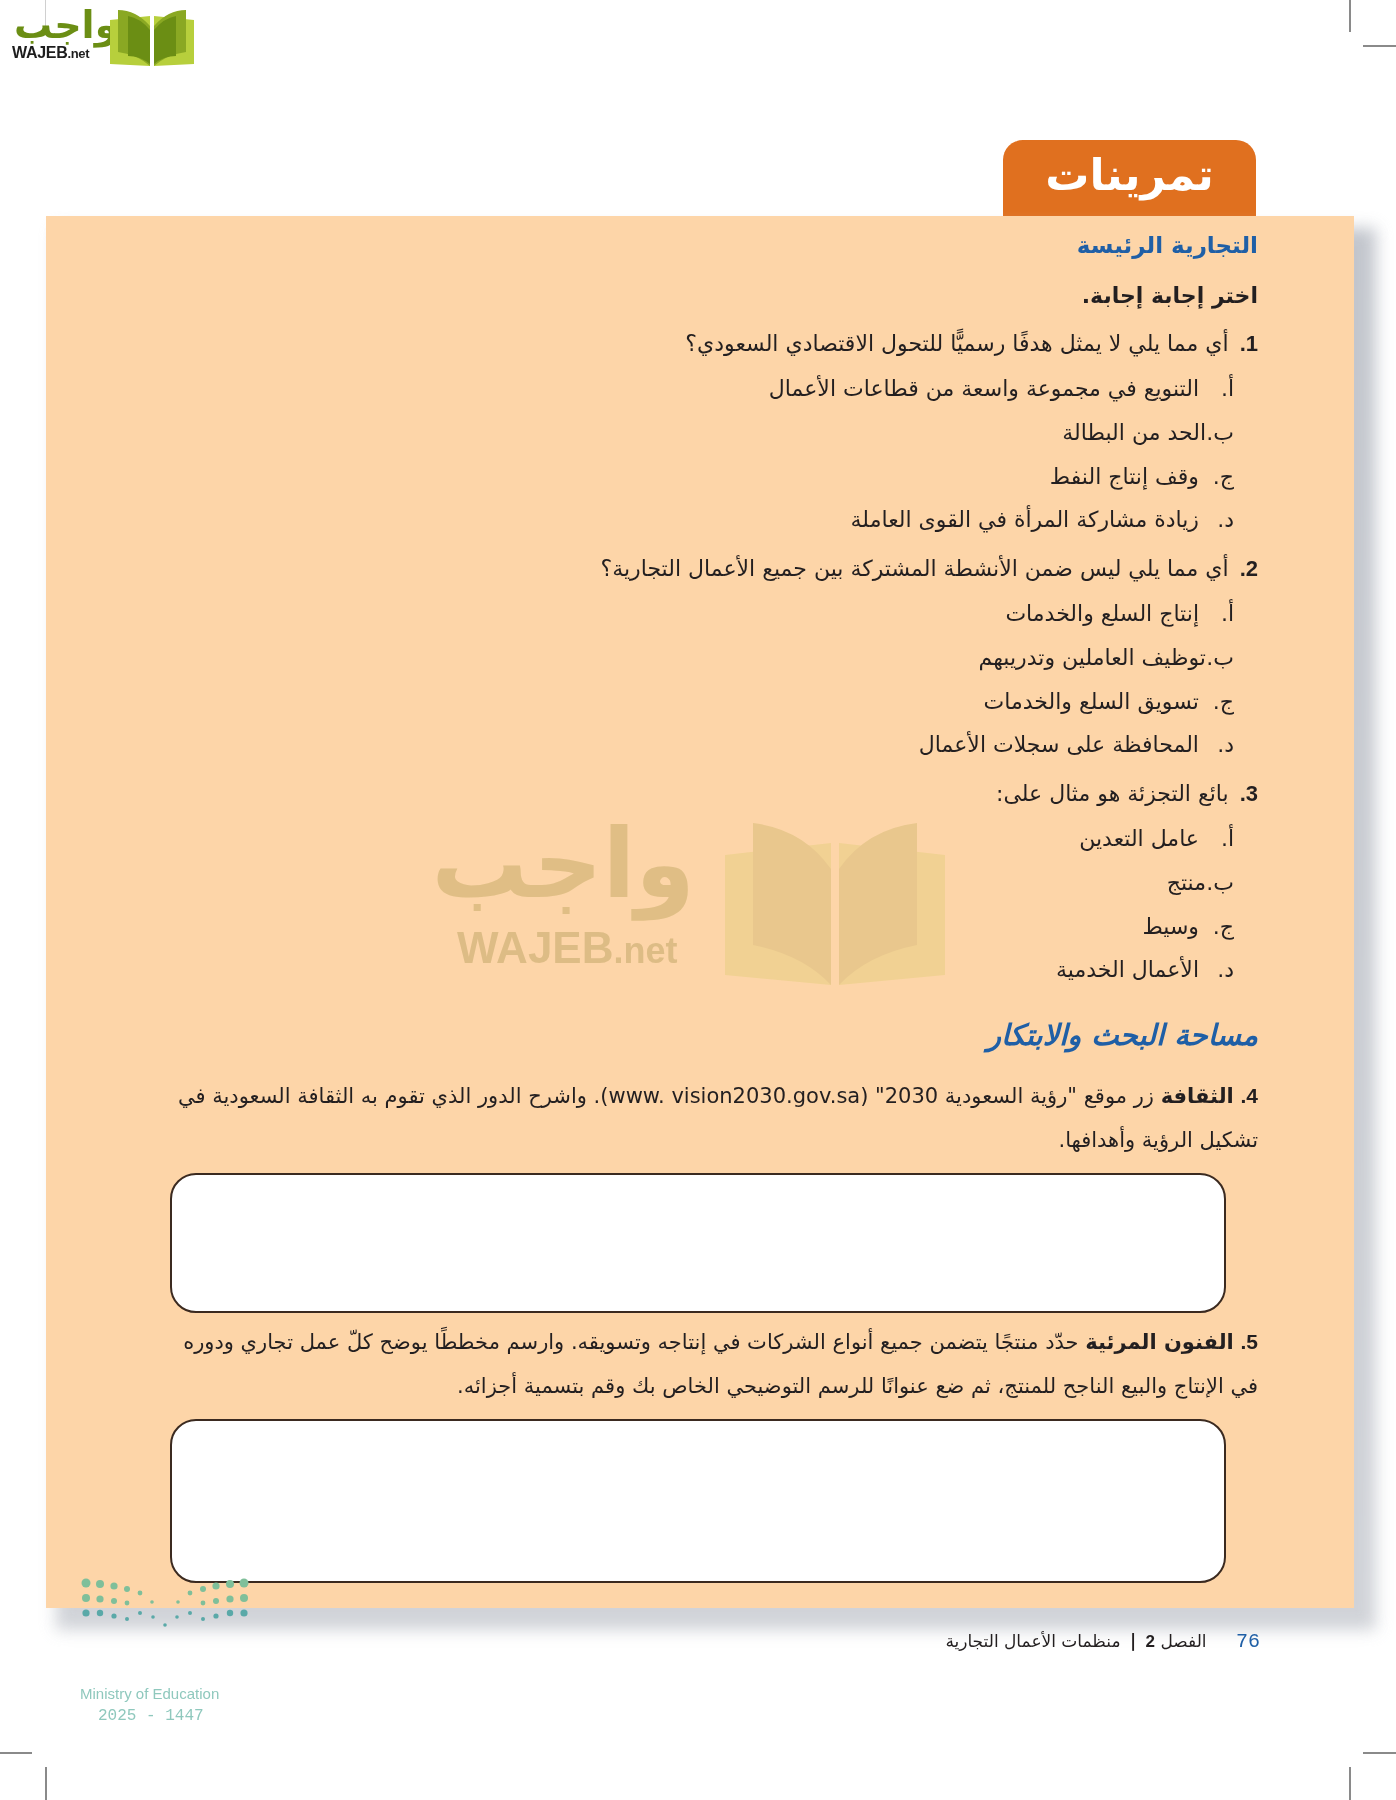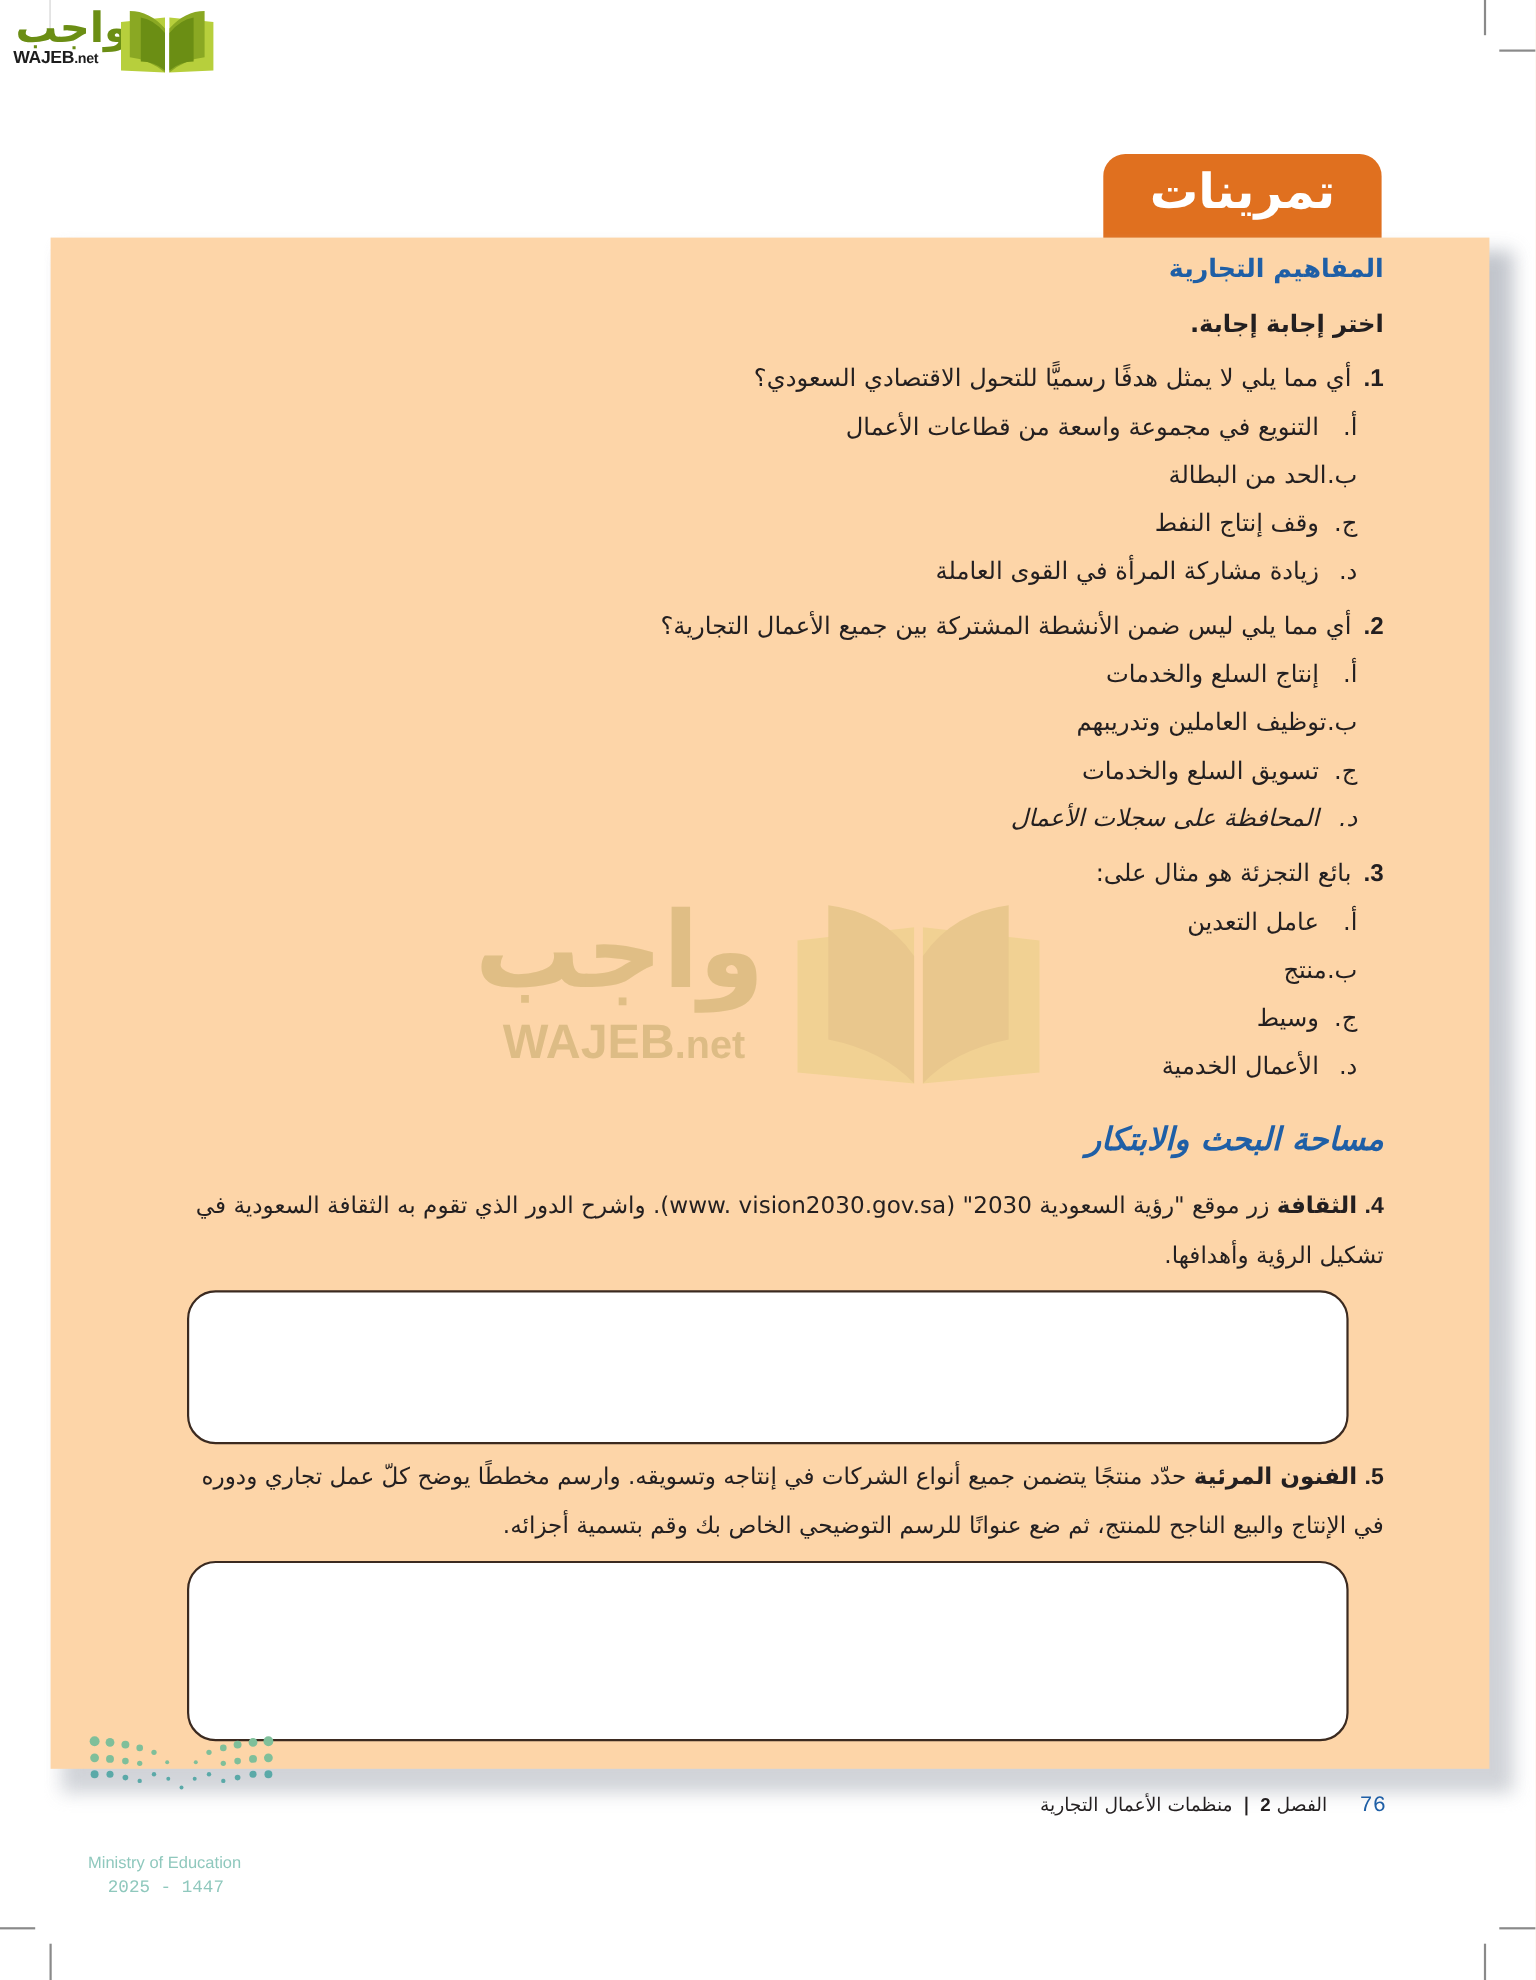--- a/index.html
+++ b/index.html
@@ -99,40 +99,40 @@
   <div class="wm-ar">واجب</div>
   <div class="wm-en"><span>WAJEB</span><small>.net</small></div>
   <svg class="wm-book" viewBox="0 0 224 172">
     <path d="M2 40 L108 28 L108 170 L2 160 Z" fill="#e8cf82"></path>
     <path d="M116 28 L222 40 L222 160 L116 170 Z" fill="#e8cf82"></path>
     <path d="M30 8 Q80 14 108 54 L108 170 Q80 140 30 130 Z" fill="#d9bd78"></path>
     <path d="M194 8 Q144 14 116 54 L116 170 Q144 140 194 130 Z" fill="#d9bd78"></path>
   </svg>
 </div>
 
-<div class="rtl sec-title" style="top:232px;">المفاهيم التجارية</div>
+<div class="rtl sec-title" style="top:232px;">التجارية الرئيسة</div>
 <div class="rtl instr" style="top:283px;">اختر إجابة إجابة.</div>
 
 <div class="rtl q" style="top:331px;">
   <b class="num">1.</b>
   <span>أي مما يلي لا يمثل هدفًا رسميًّا للتحول الاقتصادي السعودي؟</span>
 </div>
 <div class="rtl opt" style="top:376px;"><span class="letter">أ.</span> <span>التنويع في مجموعة واسعة من قطاعات الأعمال</span></div>
 <div class="rtl opt" style="top:420px;margin-left:12px;"><span class="letter">ب.</span><span>الحد من البطالة</span></div>
 <div class="rtl opt" style="top:464px;"><span class="letter">ج.</span> <span>وقف إنتاج النفط</span></div>
 <div class="rtl opt" style="top:507px;"><span class="letter">د.</span> <span>زيادة مشاركة المرأة في القوى العاملة</span></div>
 
 <div class="rtl q" style="top:556px;">
   <b class="num">2.</b>
   <span>أي مما يلي ليس ضمن الأنشطة المشتركة بين جميع الأعمال التجارية؟</span>
 </div>
 <div class="rtl opt" style="top:601px;"><span class="letter">أ.</span> <span>إنتاج السلع والخدمات</span></div>
 <div class="rtl opt" style="top:645px;"><span class="letter">ب.</span><span>توظيف العاملين وتدريبهم</span></div>
 <div class="rtl opt" style="top:689px;"><span class="letter">ج.</span> <span>تسويق السلع والخدمات</span></div>
-<div class="rtl opt" style="top:732px;font-style:italic;"><span class="letter">د.</span> <span>المحافظة على سجلات الأعمال</span></div>
+<div class="rtl opt" style="top:732px;"><span class="letter">د.</span> <span>المحافظة على سجلات الأعمال</span></div>
 
 <div class="rtl q" style="top:781px;">
   <b class="num">3.</b>
   <span>بائع التجزئة هو مثال على:</span>
 </div>
 <div class="rtl opt" style="top:826px;"><span class="letter">أ.</span> <span>عامل التعدين</span></div>
 <div class="rtl opt" style="top:870px;"><span class="letter">ب.</span><span>منتج</span></div>
 <div class="rtl opt" style="top:914px;"><span class="letter">ج.</span> <span>وسيط</span></div>
 <div class="rtl opt" style="top:957px;"><span class="letter">د.</span> <span>الأعمال الخدمية</span></div>
 

